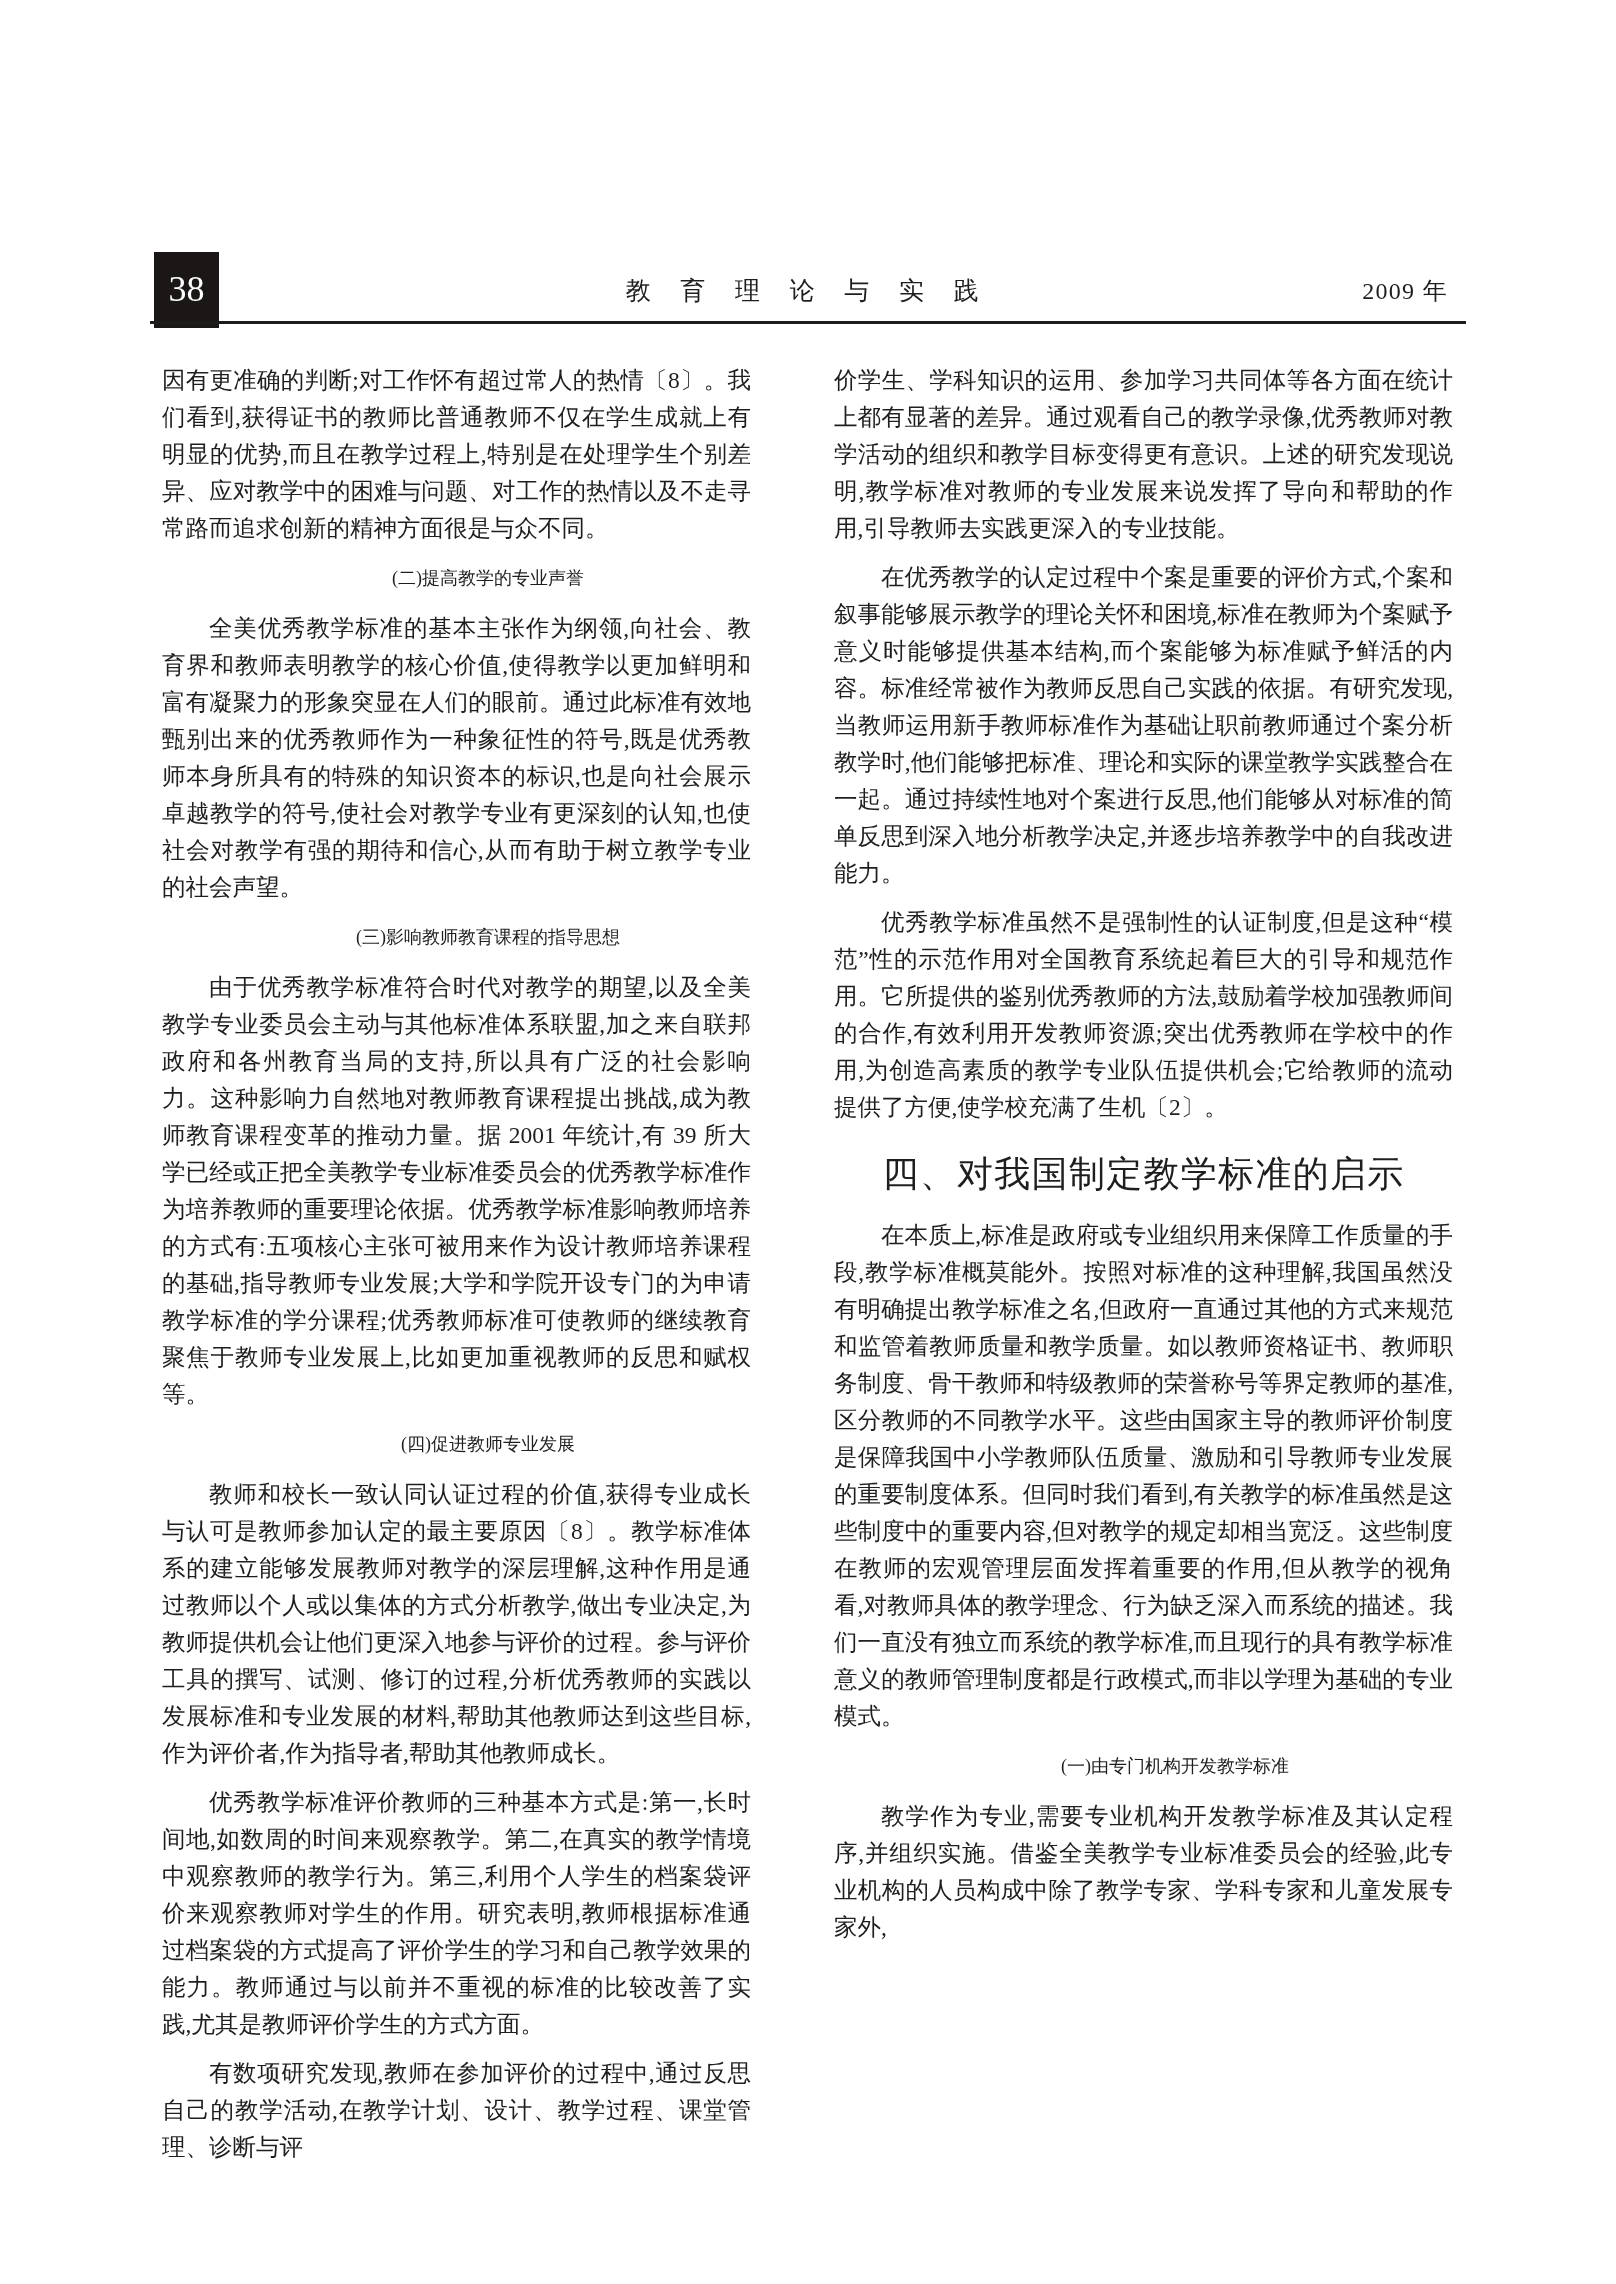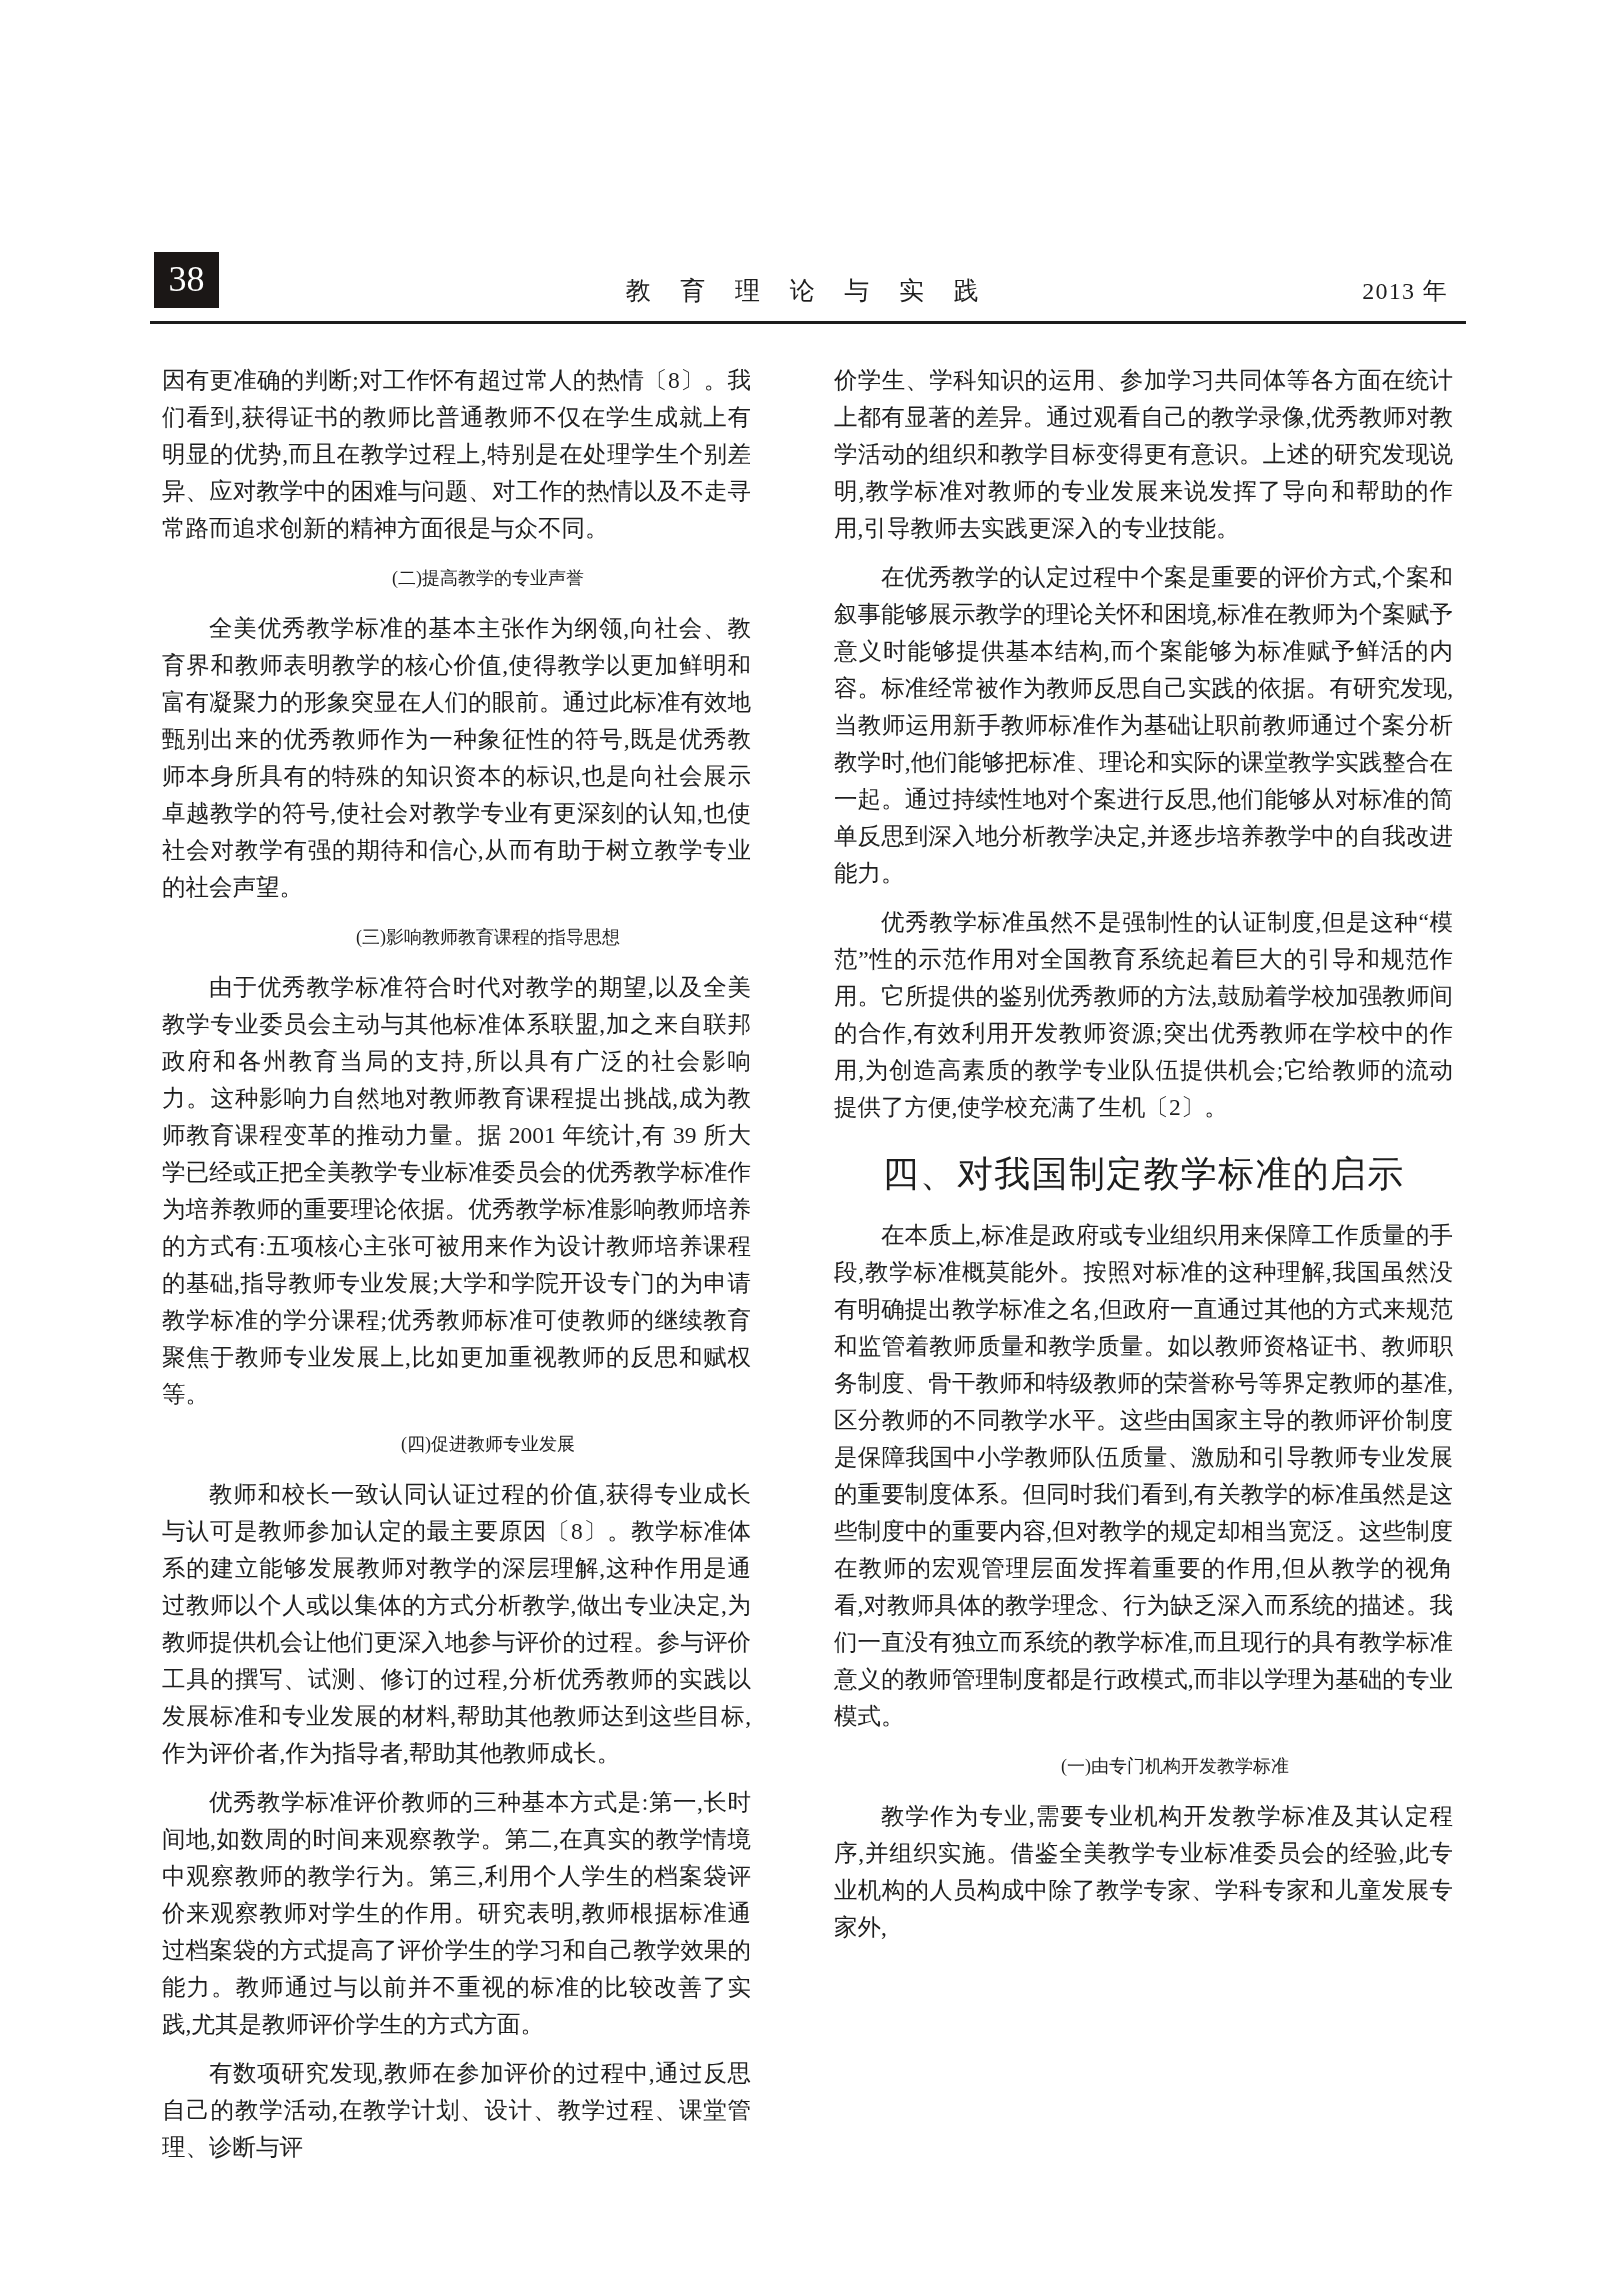--- a/index.html
+++ b/index.html
@@ -22,21 +22,21 @@
     left: 150px;
     top: 250px;
     width: 1316px;
     height: 70px;
   }
   .pagenum-box {
     position: absolute;
     left: 3.9px;
     top: 2px;
     width: 65px;
-    height: 56px;
+    height: 76px;
     background: #1b1716;
     display: flex;
     align-items: center;
     justify-content: center;
   }
   .pagenum-box span {
     color: #ffffff;
     font-size: 36px;
     line-height: 1;
     transform: translateY(-1.3px);
@@ -106,21 +106,21 @@
 </head>
 <body>
 
 <div class="page">
 
   <div class="header-band">
     <div class="pagenum-box">
       <span>38</span>
     </div>
     <div class="journal-title">教 育 理 论 与 实 践</div>
-    <div class="journal-year">2013 年</div>
+    <div class="journal-year">2009 年</div>
   </div>
   <div class="header-rule"></div>
 
   <div class="col col-left">
     <p class="para no-indent">因有更准确的判断;对工作怀有超过常人的热情〔8〕。我们看到,获得证书的教师比普通教师不仅在学生成就上有明显的优势,而且在教学过程上,特别是在处理学生个别差异、应对教学中的困难与问题、对工作的热情以及不走寻常路而追求创新的精神方面很是与众不同。</p>
     <h3 class="subheading">(二)提高教学的专业声誉</h3>
     <p class="para">全美优秀教学标准的基本主张作为纲领,向社会、教育界和教师表明教学的核心价值,使得教学以更加鲜明和富有凝聚力的形象突显在人们的眼前。通过此标准有效地甄别出来的优秀教师作为一种象征性的符号,既是优秀教师本身所具有的特殊的知识资本的标识,也是向社会展示卓越教学的符号,使社会对教学专业有更深刻的认知,也使社会对教学有强的期待和信心,从而有助于树立教学专业的社会声望。</p>
     <h3 class="subheading">(三)影响教师教育课程的指导思想</h3>
     <p class="para">由于优秀教学标准符合时代对教学的期望,以及全美教学专业委员会主动与其他标准体系联盟,加之来自联邦政府和各州教育当局的支持,所以具有广泛的社会影响力。这种影响力自然地对教师教育课程提出挑战,成为教师教育课程变革的推动力量。据 2001 年统计,有 39 所大学已经或正把全美教学专业标准委员会的优秀教学标准作为培养教师的重要理论依据。优秀教学标准影响教师培养的方式有:五项核心主张可被用来作为设计教师培养课程的基础,指导教师专业发展;大学和学院开设专门的为申请教学标准的学分课程;优秀教师标准可使教师的继续教育聚焦于教师专业发展上,比如更加重视教师的反思和赋权等。</p>
     <h3 class="subheading">(四)促进教师专业发展</h3>

